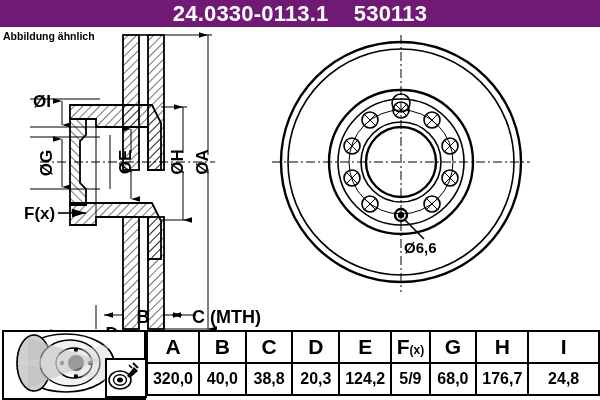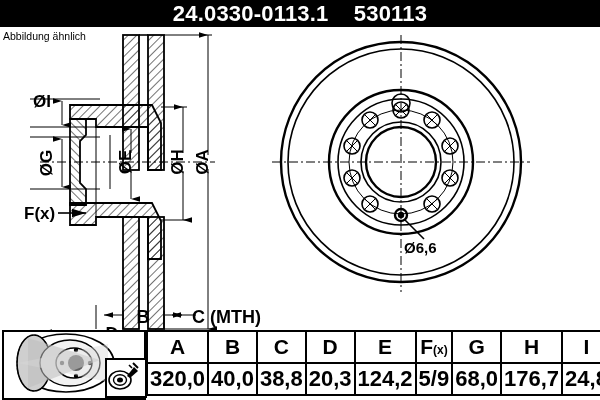--- a/index.html
+++ b/index.html
@@ -1,50 +1,50 @@
 <!DOCTYPE html>
 <html><head>
 <meta charset="utf-8">
 <title>Technical Drawing</title>
 <style>
   html,body{margin:0;padding:0;background:#fff;}
   body{width:600px;height:400px;overflow:hidden;font-family:"Liberation Sans",sans-serif;}
   #page{position:relative;width:600px;height:400px;background:#fff;overflow:hidden;}
 
   
-  #header{position:absolute;left:0;top:0;width:600px;height:27px;background:#000000;}
+  #header{position:absolute;left:0;top:0;width:600px;height:27px;background:#701a75;}
   #header-title{position:absolute;left:0;top:0;width:600px;height:27px;
     display:flex;align-items:center;justify-content:center;
     color:#ffffff;font-size:22px;font-weight:bold;letter-spacing:.2px;
     font-family:"Liberation Sans",sans-serif;white-space:pre;}
 
   
   #note{position:absolute;left:3px;top:30px;width:120px;
-    font-size:10.5px;font-weight:normal;line-height:12px;color:#000;}
+    font-size:10.5px;font-weight:bold;line-height:12px;color:#000;}
 
   
   #draw{position:absolute;left:0;top:27px;width:600px;height:300px;}
 
   
   #strip{position:absolute;left:0;top:330px;width:600px;height:68px;}
 
   
   #photo-box{position:absolute;left:2px;top:0px;width:140px;height:66px;
     border:2px solid #000;background:#fff;overflow:hidden;}
   #tool-icon{position:absolute;left:105px;top:28px;width:38px;height:36px;
     border:2px solid #000;background:#fff;overflow:hidden;}
 
   
   #tbl{position:absolute;left:146px;top:0px;border-collapse:collapse;background:#fff;}
   #tbl td{border:2px solid #000;text-align:center;font-weight:bold;
     font-size:19px;color:#000;height:30px;padding:0 2px;
     font-family:"Liberation Sans",sans-serif;}
   #tbl tr.hdr td{font-size:21px;}
   #tbl td.fx{font-size:17px;}
-  #tbl td.val{font-size:22px;margin-left:27px;}
+  #tbl td.val{font-size:16px;margin-left:27px;}
   .sub{font-size:12px;}
 
   svg{display:block;overflow:visible;}
   .ln{stroke:#000;fill:none;}
   .thin{stroke-width:1;}
   .med{stroke-width:1.6;}
   .thick{stroke-width:2.4;}
   .dash{stroke-dasharray:9 3 2 3;stroke-width:1;}
   .lbl{font-family:"Liberation Sans",sans-serif;font-weight:bold;fill:#000;}
 </style>

